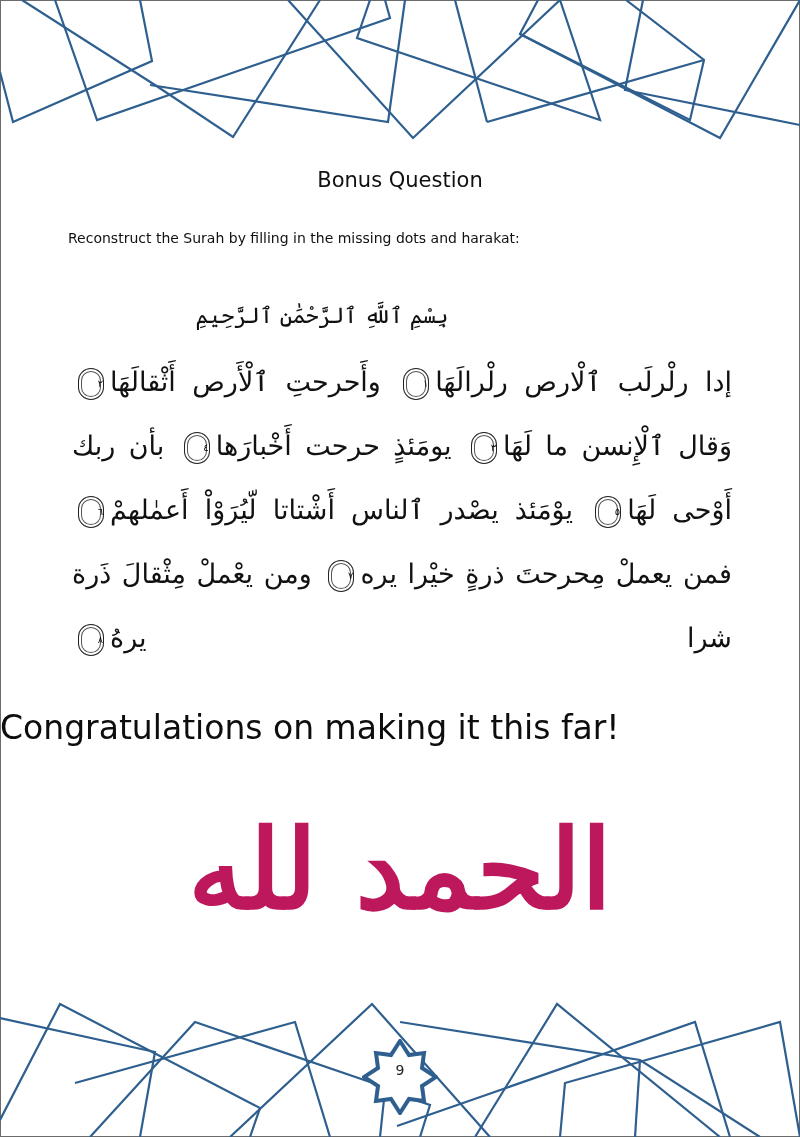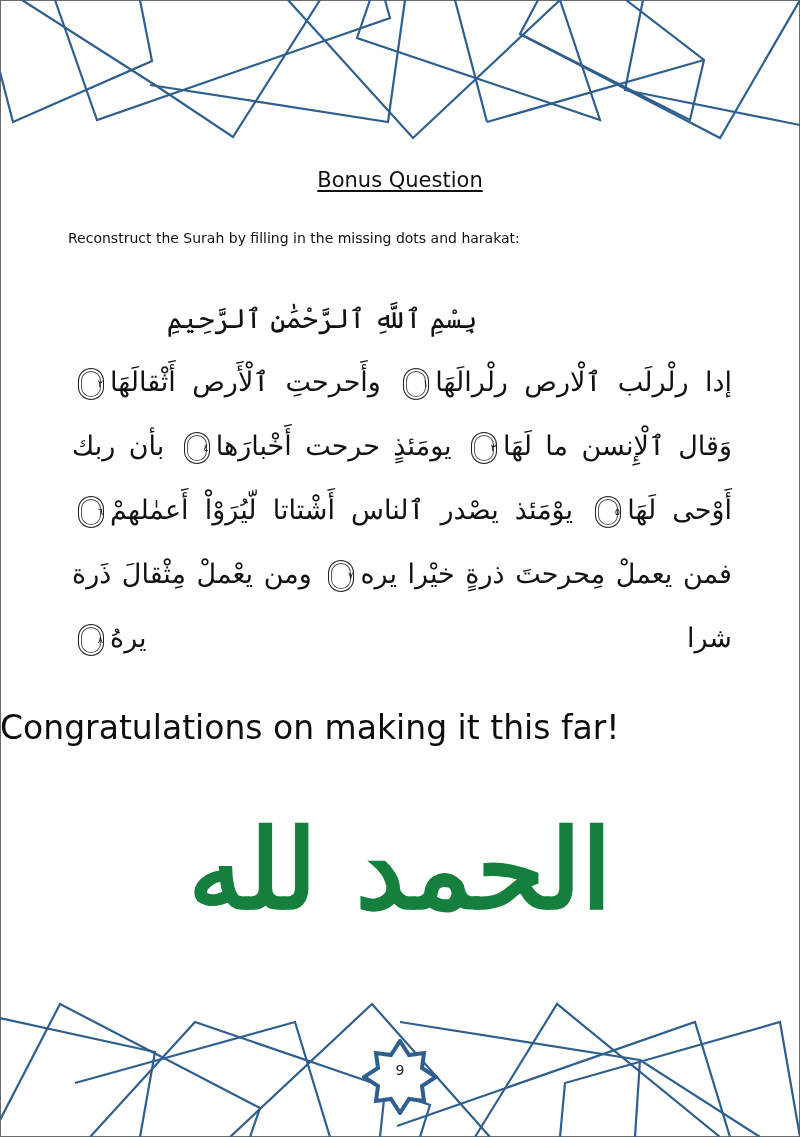--- a/index.html
+++ b/index.html
@@ -2,27 +2,27 @@
 <html><head>
   <meta charset="utf-8">
   <style>
     html, body { margin: 0; padding: 0; }
     body { width: 800px; height: 1137px; background: #ffffff; position: relative; overflow: hidden; font-family: "DejaVu Sans", sans-serif; }
     .page { position: absolute; inset: 0; border: 1px solid #6b6b6b; box-sizing: border-box; }
     .pattern { position: absolute; left: 0; width: 800px; }
     .pattern-top { top: 0; height: 140px; }
     .pattern-bottom { top: 990px; height: 147px; }
     .title { position: absolute; top: 168px; left: 0; width: 800px; text-align: center; font-family: "DejaVu Sans", sans-serif; font-size: 21px; color: #111; }
-    .title span { text-decoration: underline; text-underline-offset: 3px; text-decoration-thickness: 1.5px; }
+    .title span { text-underline-offset: 3px; text-decoration-thickness: 1.5px; }
     .instructions { position: absolute; top: 230px; left: 68px; font-family: "DejaVu Sans", sans-serif; font-size: 14px; color: #111; }
-    .bismillah { position: absolute; top: 303px; left: 0; width: 644px; text-align: center; font-family: "DejaVu Serif", serif; font-size: 27px; color: #111; direction: rtl; }
+    .bismillah { position: absolute; top: 303px; left: 0; width: 644px; text-align: center; font-family: "DejaVu Serif", serif; font-size: 22px; color: #111; direction: rtl; }
     .verses { position: absolute; top: 350px; left: 72px; width: 660px; direction: rtl; font-family: "DejaVu Serif", serif; font-size: 27px; line-height: 64px; color: #111; text-align: justify; text-align-last: justify; }
     .verse-marker { display: inline-block; width: 24px; height: 30px; border: 1.5px solid #222; border-radius: 50% / 40%; text-align: center; font-size: 10px; line-height: 30px; vertical-align: middle; margin: 0 6px; box-shadow: inset 0 0 0 2px #fff, inset 0 0 0 3px #555; position: relative; }
     .congrats { position: absolute; top: 708px; left: 0; width: 800px; text-align: left; font-family: "DejaVu Sans", sans-serif; font-size: 33px; color: #0d0d0d; }
-    .calligraphy { position: absolute; top: 790px; left: 0; width: 800px; text-align: center; font-family: "DejaVu Serif", serif; font-size: 110px; font-weight: bold; color: #15803d; direction: rtl; line-height: 160px; }
+    .calligraphy { position: absolute; top: 790px; left: 0; width: 800px; text-align: center; font-family: "DejaVu Serif", serif; font-size: 110px; font-weight: bold; color: #be185d; direction: rtl; line-height: 160px; }
     .page-number { position: absolute; left: 362px; top: 1039px; width: 76px; height: 76px; }
     .page-number-text { position: absolute; left: 362px; top: 1062px; width: 76px; text-align: center; font-family: "DejaVu Sans", sans-serif; font-size: 14px; color: #222; }
   </style>
 </head>
 <body>
 
 <div class="page"></div>
 
 <svg class="pattern pattern-top" viewBox="0 0 800 140" preserveAspectRatio="none">
   <g fill="none" stroke="#2e5f8e" stroke-width="2.2">

